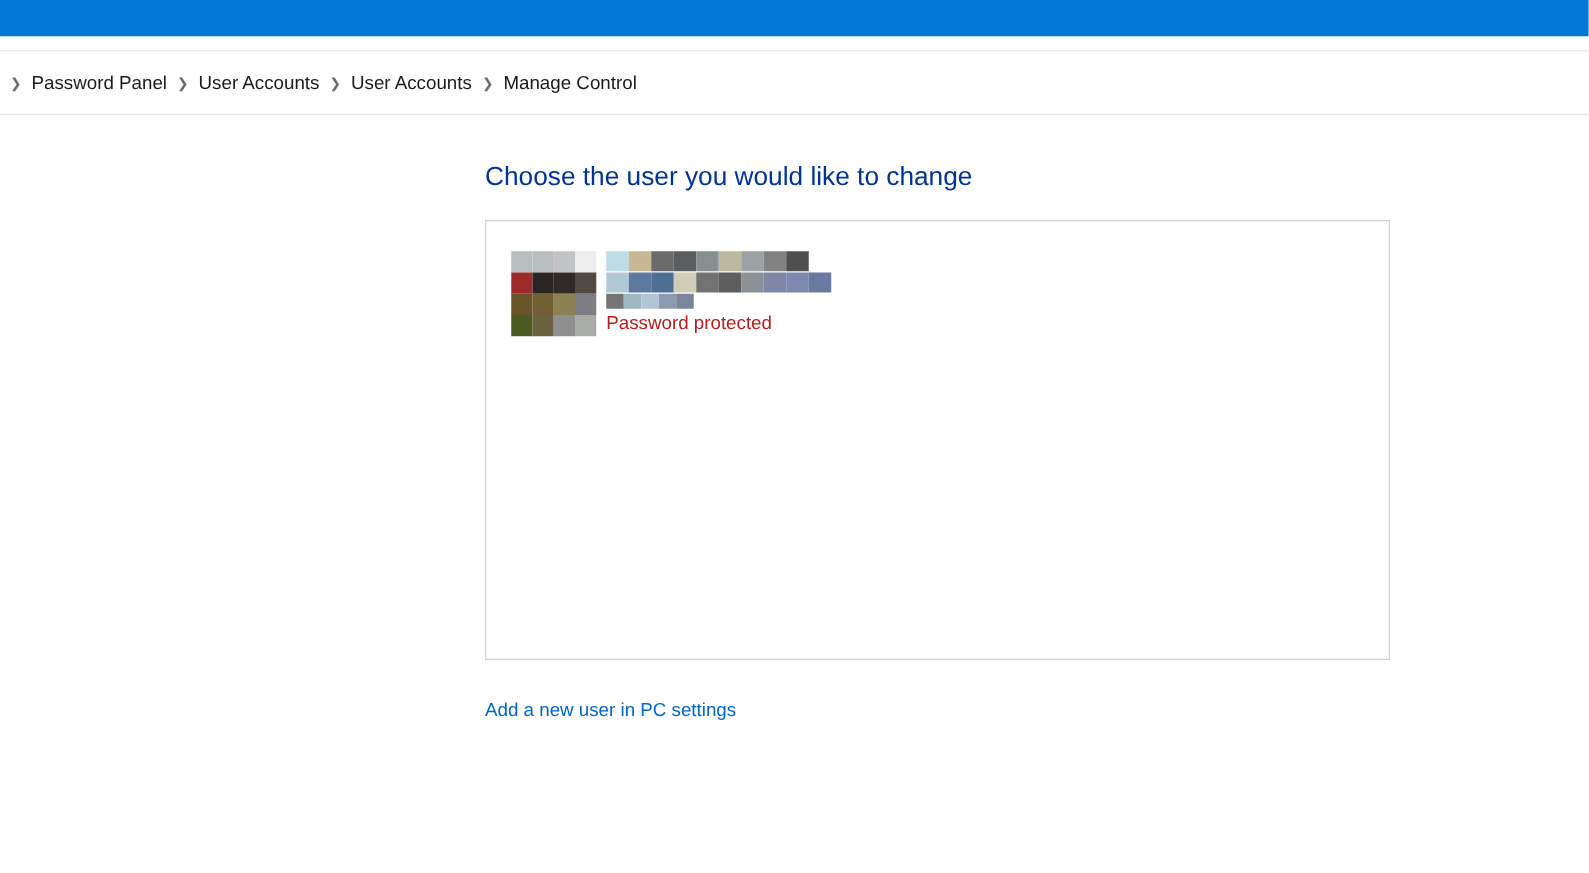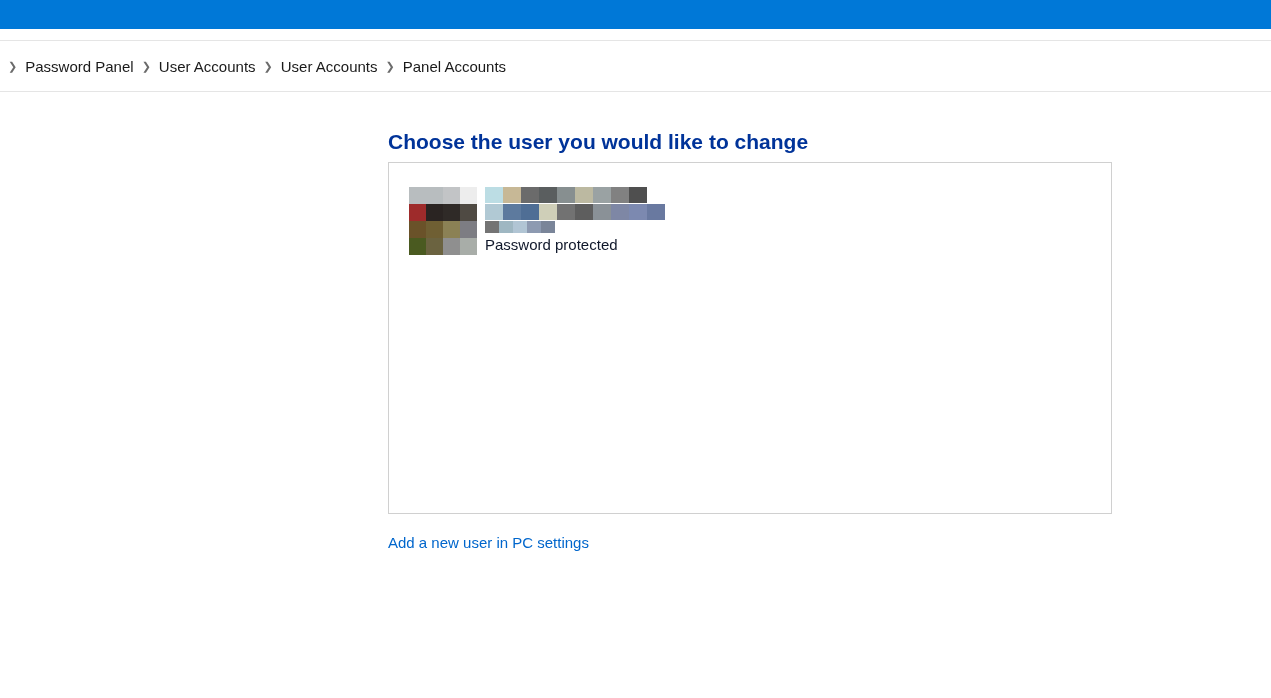--- a/index.html
+++ b/index.html
@@ -42,22 +42,22 @@
       cursor: pointer;
       padding: 2px 2px;
     }
     .content {
       padding-left: 388px;
       padding-top: 38px;
     }
     .page-heading {
       color: #003399;
       font-size: 21px;
-      font-weight: 700;
-      margin-bottom: 8px;
+      font-weight: 400;
+      margin-bottom: 22px;
     }
     .user-box {
       width: 724px;
       height: 352px;
       border: 1px solid #d0d0d0;
       padding: 24px 20px;
       position: relative;
     }
     .user-entry {
       display: flex;
@@ -83,45 +83,45 @@
     .pixel-strip {
       display: flex;
       height: 16px;
       margin-bottom: 1px;
     }
     .pixel-strip div {
       height: 100%;
     }
     .password-label {
       font-size: 15px;
-      color: #0f172a;
+      color: #b91c1c;
       margin-top: 2px;
     }
     .add-link {
       color: #0066cc;
       font-size: 15px;
-      margin-top: 20px;
+      margin-top: 32px;
       cursor: pointer;
       display: inline-block;
     }
   </style>
 </head>
 <body>
 
 <div class="title-bar"></div>
 
 <div class="breadcrumb-bar">
   <span class="chevron">❯</span>
   <span class="breadcrumb-item">Password Panel</span>
   <span class="chevron">❯</span>
   <span class="breadcrumb-item">User Accounts</span>
   <span class="chevron">❯</span>
   <span class="breadcrumb-item">User Accounts</span>
   <span class="chevron">❯</span>
-  <span class="breadcrumb-item">Panel Accounts</span>
+  <span class="breadcrumb-item">Manage Control</span>
 </div>
 
 <div class="content">
   <h1 class="page-heading">Choose the user you would like to change</h1>
   
   <div class="user-box">
     <div class="user-entry">
       <div class="avatar">
         <div style="background:#b8bdbf"></div>
           <div style="background:#b8bdbf"></div>

